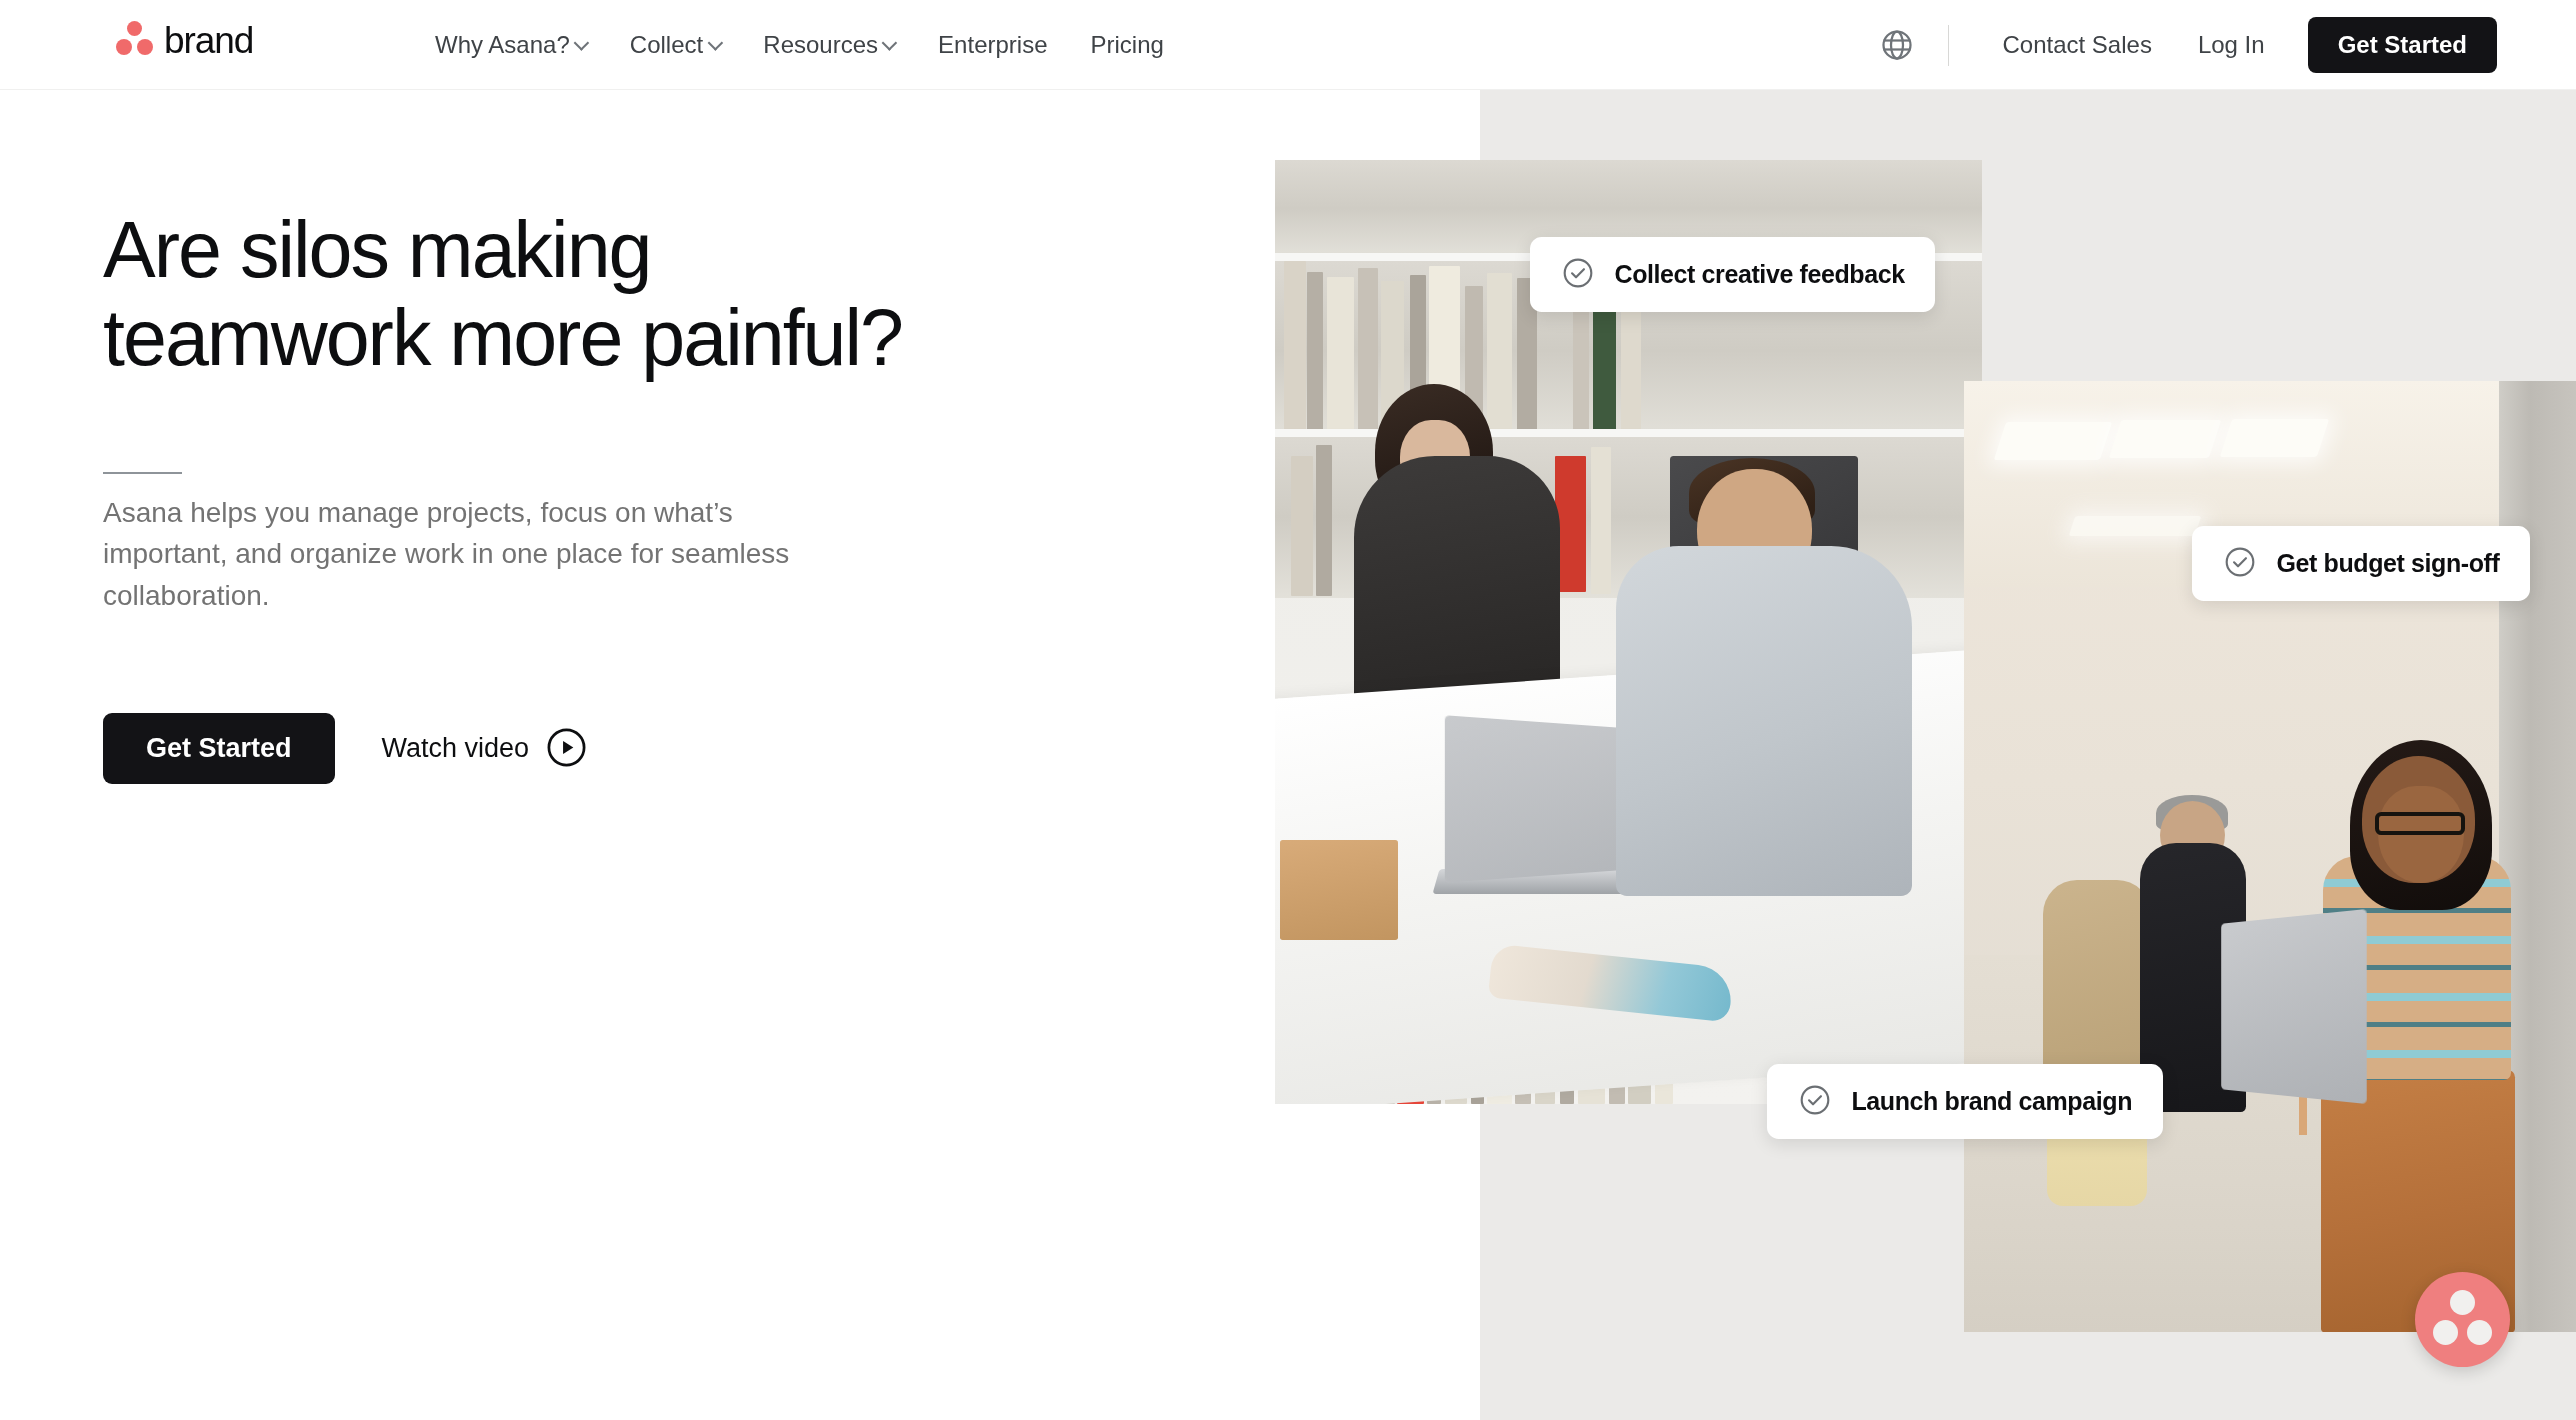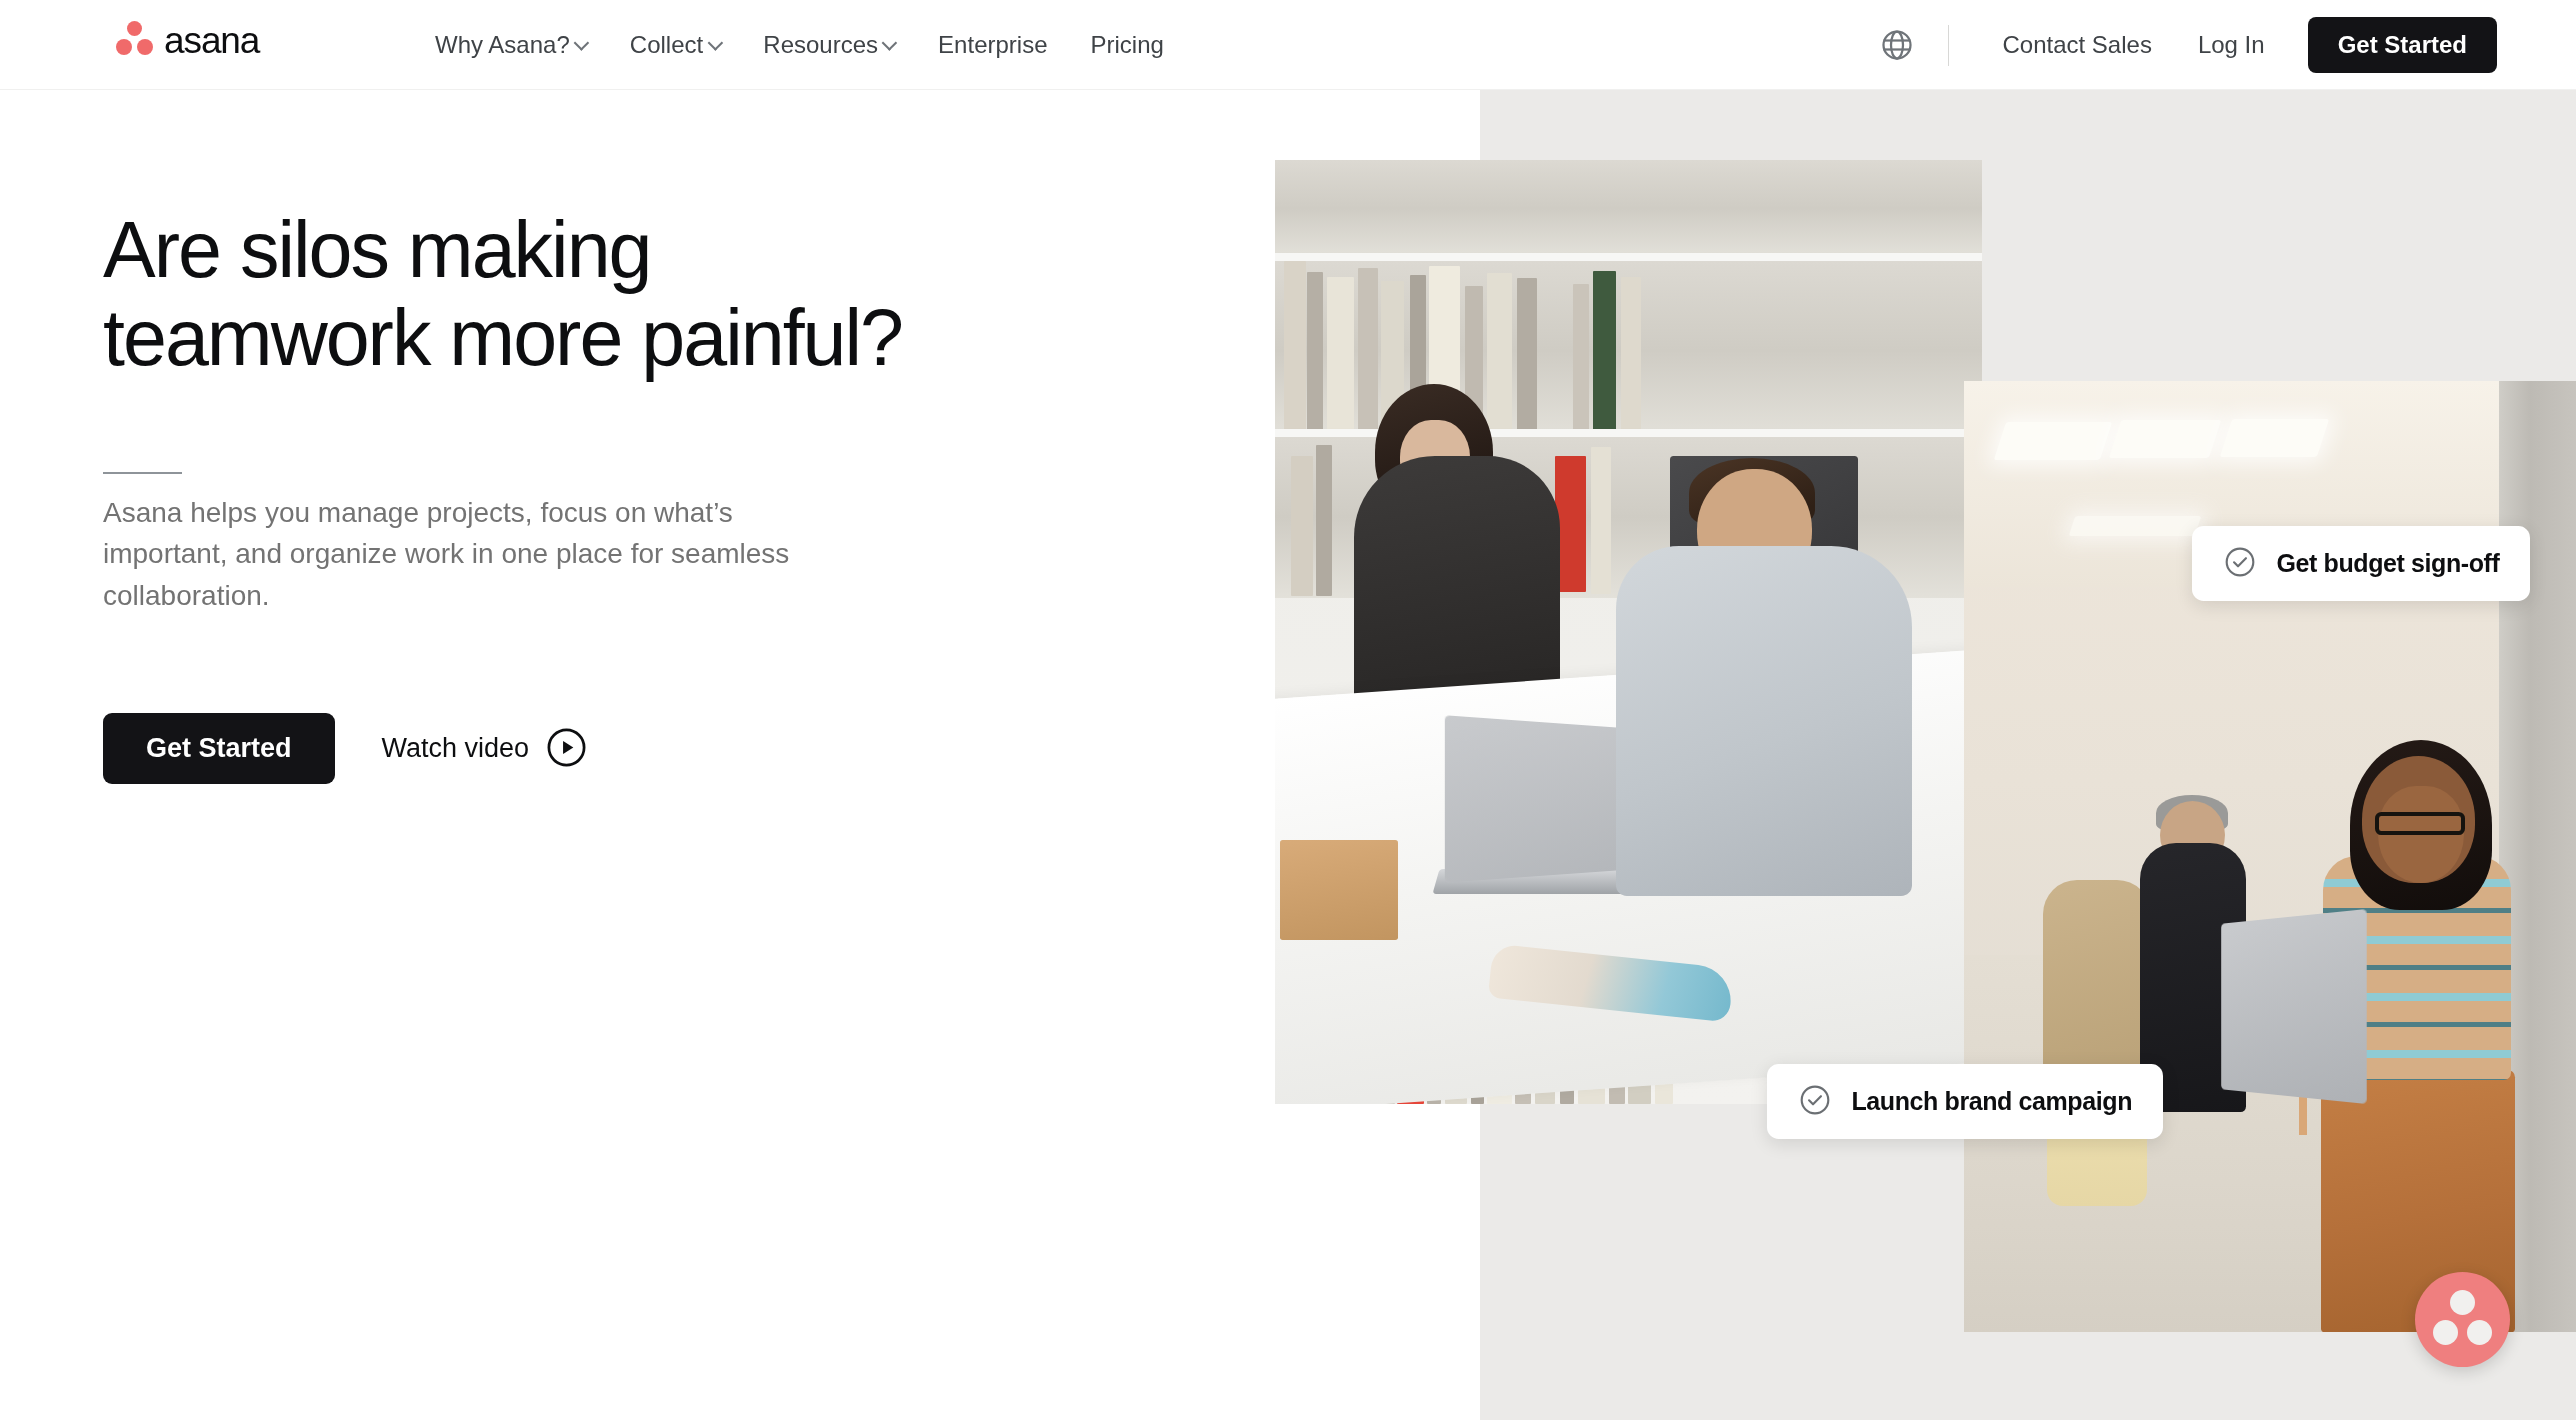--- a/index.html
+++ b/index.html
@@ -666,21 +666,21 @@
   </div>
 
   <div class="header">
 
     <div class="logo">
       <div class="logo-mark">
         <span class="logo-dot top"></span>
         <span class="logo-dot bl"></span>
         <span class="logo-dot br"></span>
       </div>
-      <div class="logo-word">asana</div>
+      <div class="logo-word">brand</div>
     </div>
 
     <nav class="nav">
       <div class="nav-item">
         <span>Why Asana?</span>
         <span class="chev"></span>
       </div>
       <div class="nav-item">
         <span>Collect</span>
         <span class="chev"></span>
@@ -724,20 +724,29 @@
         <span>
           <svg width="41" height="41" viewBox="0 0 24 24" fill="none">
             <circle cx="12" cy="12" r="10.3" stroke="#0d0e10" stroke-width="1.6"></circle>
             <path d="M10 8.2 L16 12 L10 15.8 Z" fill="#0d0e10"></path>
           </svg>
         </span>
       </div>
     </div>
   </div>
 
+  <div class="pill pill-1">
+    <span>
+      <svg width="34" height="34" viewBox="0 0 24 24" fill="none" stroke="#6b6f73" stroke-width="1.5">
+        <circle cx="12" cy="12" r="9.4"></circle>
+        <path d="M7.8 12.2 L10.6 15 L16.2 9.3" stroke-linecap="round" stroke-linejoin="round"></path>
+      </svg>
+    </span>
+    <span class="pill-label">Collect creative feedback</span>
+  </div>
 
   <div class="pill pill-2">
     <span>
       <svg width="34" height="34" viewBox="0 0 24 24" fill="none" stroke="#6b6f73" stroke-width="1.5">
         <circle cx="12" cy="12" r="9.4"></circle>
         <path d="M7.8 12.2 L10.6 15 L16.2 9.3" stroke-linecap="round" stroke-linejoin="round"></path>
       </svg>
     </span>
     <span class="pill-label">Get budget sign-off</span>
   </div>

